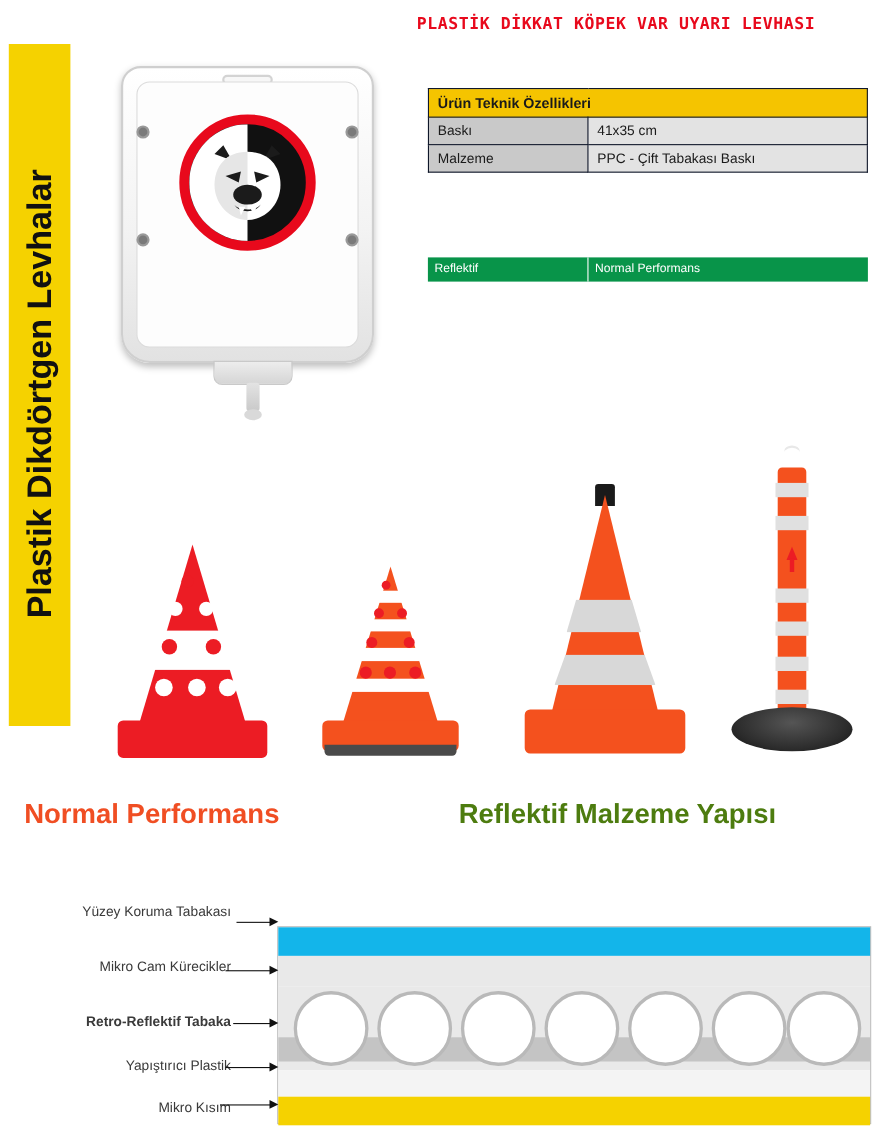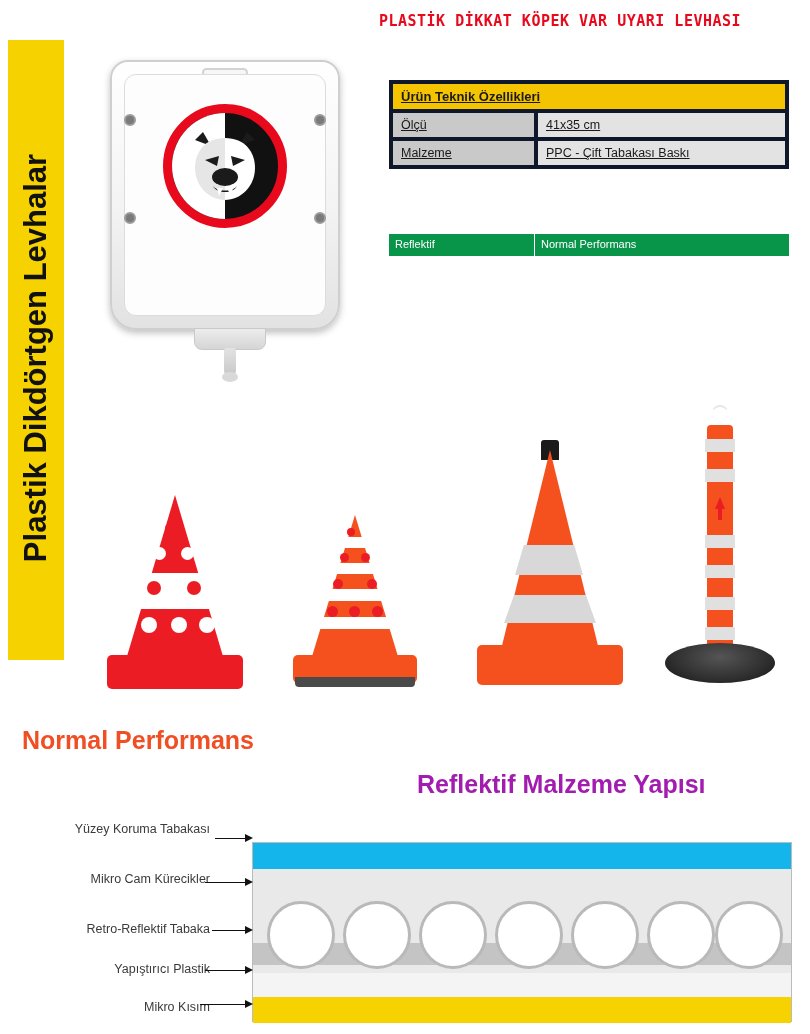--- a/index.html
+++ b/index.html
@@ -191,24 +191,23 @@
   
   .spec-table {
     position: absolute;
     left: 389px;
     top: 80px;
     width: 400px;
     border-collapse: collapse;
     font-size: 12.5px;
   }
   .spec-table td {
-    border: 4px solid #0f172a;
+    border: 1px solid #0f172a;
     padding: 5px 8px;
     height: 25px;
-    text-decoration: underline;
   }
   .spec-head td {
     background: #f5c400;
     font-weight: bold;
     color: #1a1a1a;
     font-size: 13px;
   }
   .spec-table .k { background: #c9c9c9; width: 145px; color: #1a1a1a; }
   .spec-table .v { background: #e3e3e3; color: #1a1a1a; }
 
@@ -345,22 +344,22 @@
     background: radial-gradient(ellipse at 50% 35%, #555 0%, #2c2c2c 65%, #111 100%);
     border-radius: 50%;
   }
 
   
   .cap-left {
     position: absolute; left: 22px; top: 726px;
     font-size: 25px; font-weight: bold; color: #f04e23;
   }
   .cap-right {
-    position: absolute; left: 417px; top: 770px;
-    font-size: 25px; font-weight: bold; color: #a21caf;
+    position: absolute; left: 417px; top: 726px;
+    font-size: 25px; font-weight: bold; color: #4d7c0f;
   }
 
   
   .diagram { position: absolute; left: 0; top: 800px; width: 810px; height: 234px; }
   .layers {
     position: absolute; left: 252px; top: 42px; width: 540px; height: 180px;
     border: 1px solid #bbb;
   }
   .lay-top { position: absolute; left:0; top:0; width:100%; height:26px; background:#13b5ea; }
   .lay-mid { position: absolute; left:0; top:26px; width:100%; height:28px; background:#e9e9e9; }
@@ -434,21 +433,21 @@
   <div class="sign-stem"></div>
   <div class="sign-stem-tip"></div>
 </div>
 
 <table class="spec-table">
   <tbody>
     <tr class="spec-head">
       <td colspan="2">Ürün Teknik Özellikleri</td>
     </tr>
     <tr>
-      <td class="k">Ölçü</td>
+      <td class="k">Baskı</td>
       <td class="v">41x35 cm</td>
     </tr>
     <tr>
       <td class="k">Malzeme</td>
       <td class="v">PPC - Çift Tabakası Baskı</td>
     </tr>
   </tbody>
 </table>
 
 <div class="green-bar">
@@ -538,21 +537,21 @@
   </div>
 
   <div class="diag-label" style="left:10px; top:22px; width:200px;">Yüzey Koruma Tabakası</div>
   <div class="arrow-line" style="left:215px; top:38px; width:32px;"></div>
   <div class="arrow-head" style="left:245px; top:34px;"></div>
 
   <div class="diag-label" style="left:10px; top:72px; width:200px;">Mikro Cam Kürecikler</div>
   <div class="arrow-line" style="left:205px; top:82px; width:42px;"></div>
   <div class="arrow-head" style="left:245px; top:78px;"></div>
 
-  <div class="diag-label" style="left:10px; top:122px; width:200px;">Retro-Reflektif Tabaka</div>
+  <div class="diag-label" style="left:10px; top:122px; width:200px;font-weight:bold;">Retro-Reflektif Tabaka</div>
   <div class="arrow-line" style="left:212px; top:130px; width:35px;"></div>
   <div class="arrow-head" style="left:245px; top:126px;"></div>
 
   <div class="diag-label" style="left:10px; top:162px; width:200px;">Yapıştırıcı Plastik</div>
   <div class="arrow-line" style="left:205px; top:170px; width:42px;"></div>
   <div class="arrow-head" style="left:245px; top:166px;"></div>
 
   <div class="diag-label" style="left:10px; top:200px; width:200px;">Mikro Kısım</div>
   <div class="arrow-line" style="left:200px; top:204px; width:47px;"></div>
   <div class="arrow-head" style="left:245px; top:200px;"></div>

